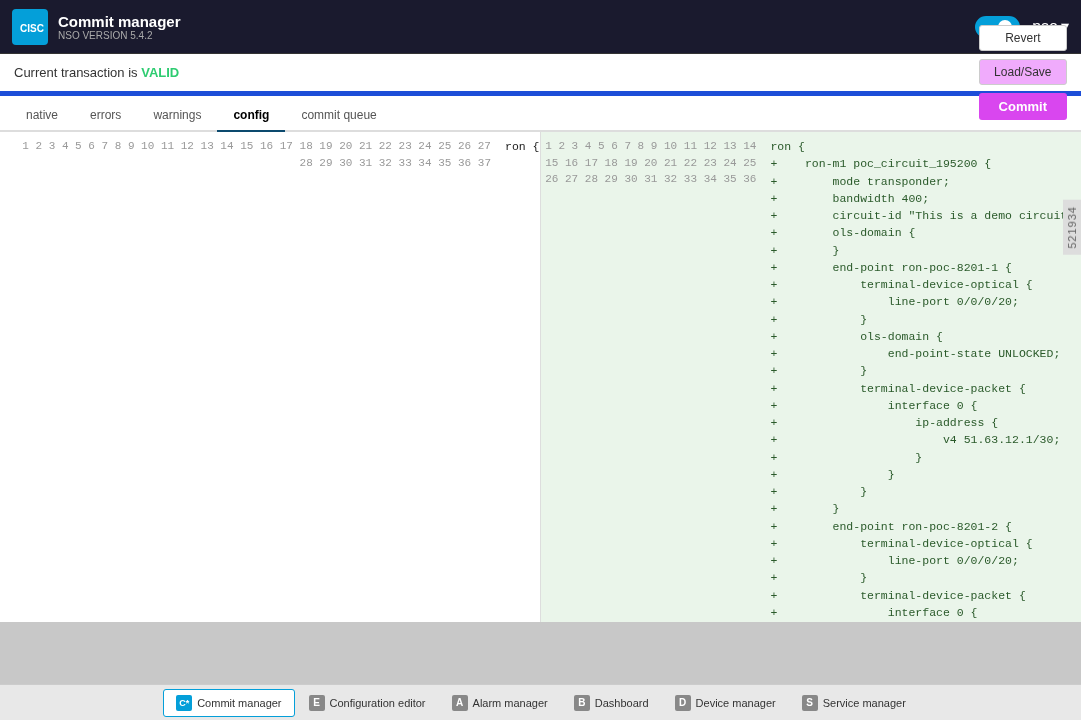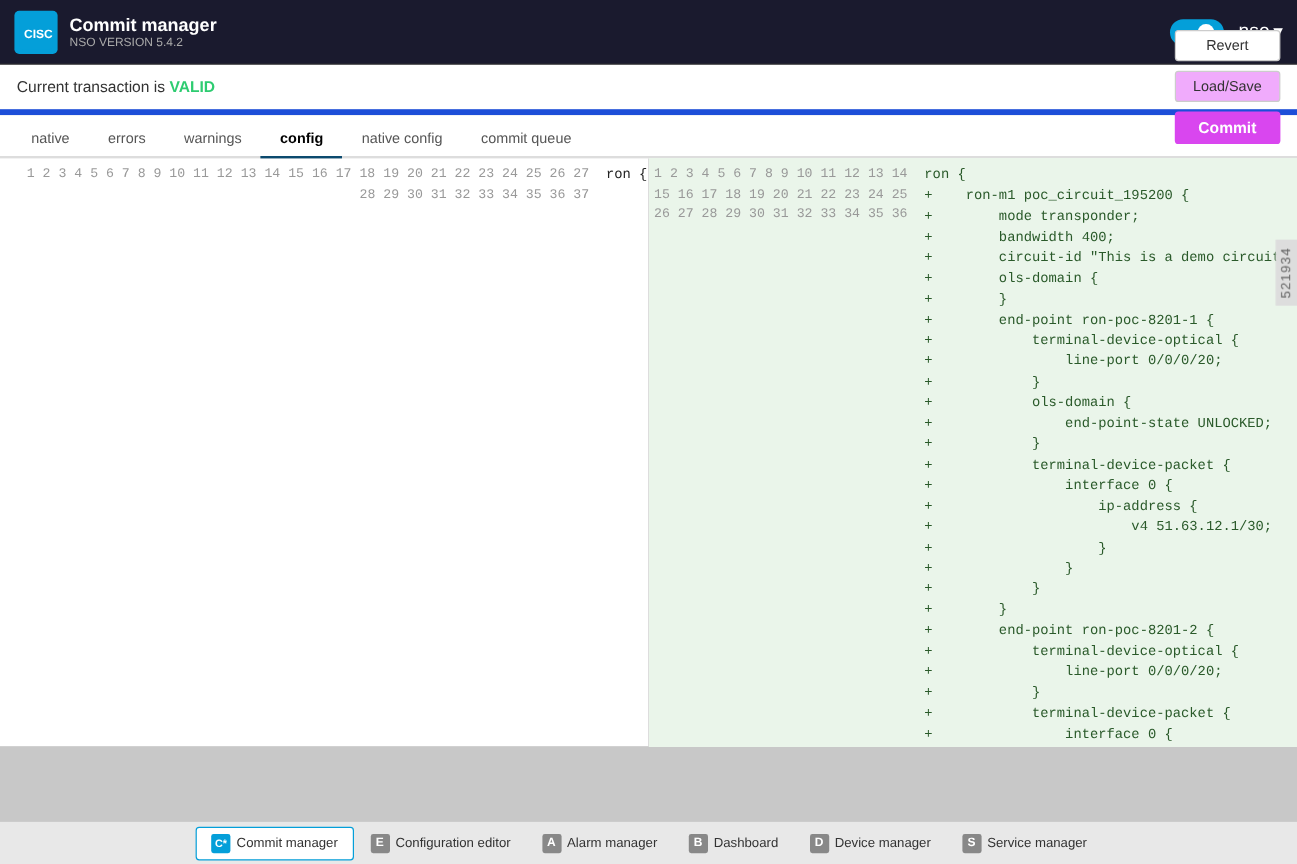--- a/index.html
+++ b/index.html
@@ -309,21 +309,20 @@
     <button class="btn-load">Load/Save</button>
     <button class="btn-commit">Commit</button>
   </div>
 </div>
 
 <div class="tabs">
 <div class="tab">native</div>
     <div class="tab">errors</div>
     <div class="tab">warnings</div>
     <div class="tab active">config</div>
-    <div class="tab">native config</div>
     <div class="tab">commit queue</div>
   </div>
 
 <div class="main-content">
   <div class="left-pane">
     <div class="code-panel">
       <div class="line-numbers" id="left-line-nums">1
 2
 3
 4

